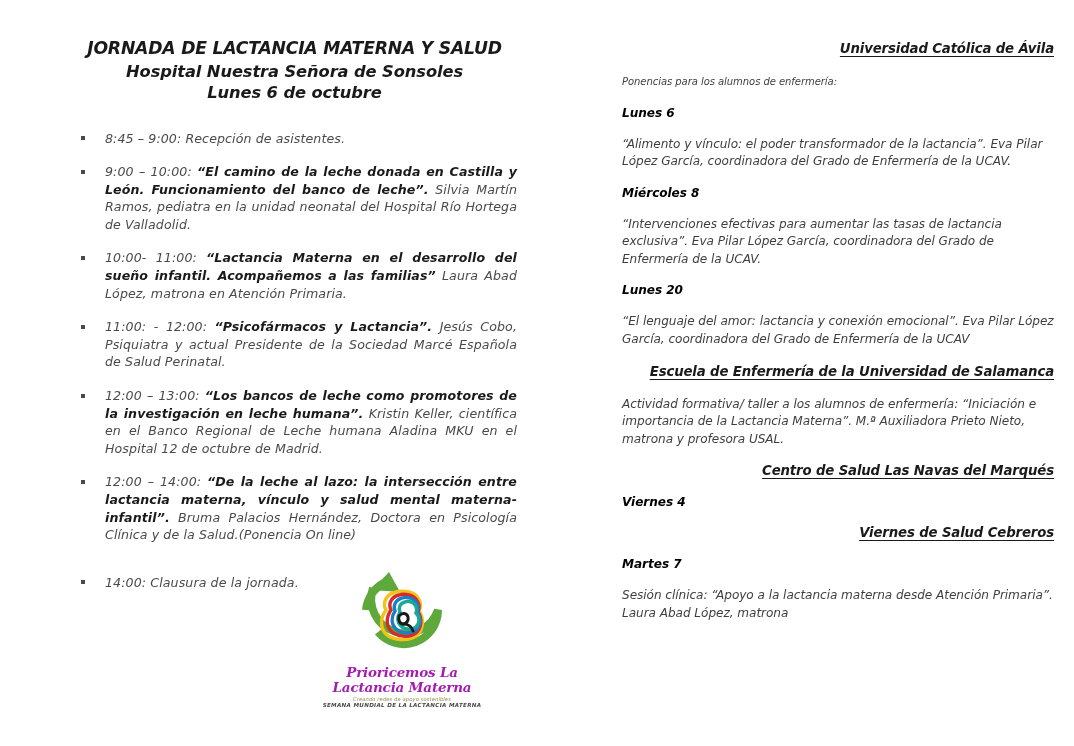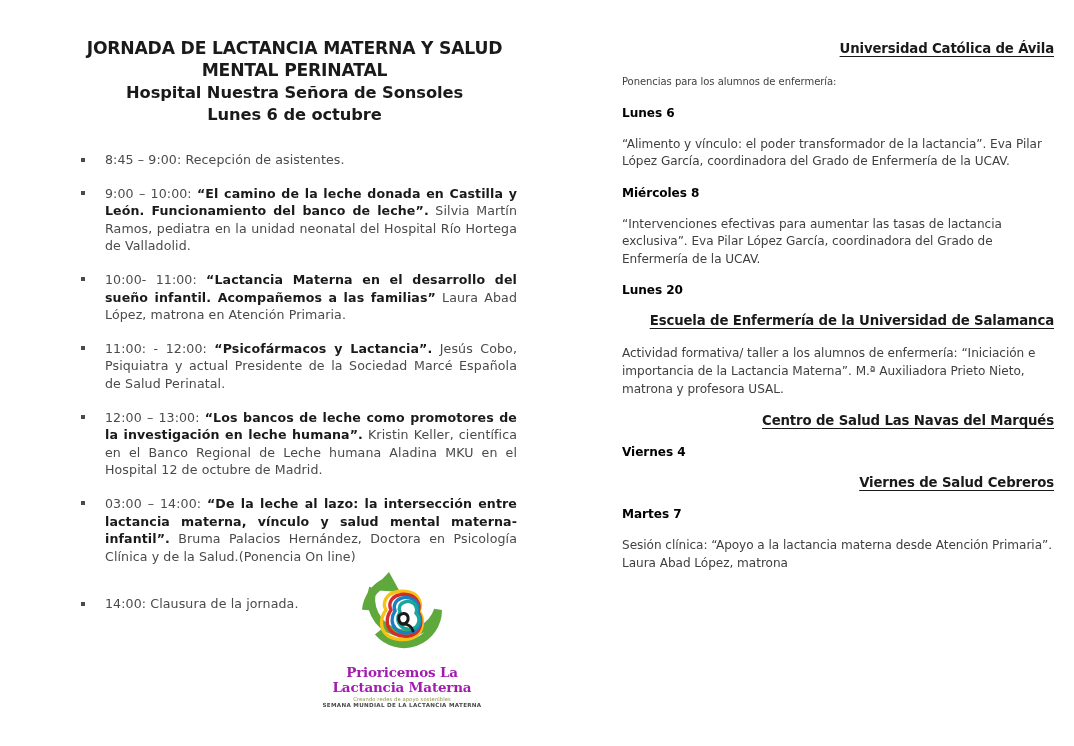--- a/index.html
+++ b/index.html
@@ -16,20 +16,21 @@
     font-family: "DejaVu Sans", "Liberation Sans", sans-serif;
     color: #231f20;
     -webkit-font-smoothing: antialiased;
   }
 
   .page {
     position: absolute;
     inset: 0;
     display: flex;
     align-items: flex-start;
+    font-style: italic;
   }
 
   
   .col-left {
     position: absolute;
     left: 72px;
     top: 38px;
     width: 445px;
   }
 
@@ -179,32 +180,31 @@
 </style>
 </head>
 <body>
 
 <div class="page">
 
   <div class="col-left">
 
     <div class="title-block">
       <div class="title-line-1">JORNADA DE LACTANCIA MATERNA Y SALUD</div>
-      <div class="title-line-1">MENTAL PERINATAL</div>
       <div class="title-line-2">Hospital Nuestra Señora de Sonsoles</div>
       <div class="title-line-3">Lunes 6 de octubre</div>
     </div>
 
     <ul class="agenda" id="agenda-list">
         <li><span class="bullet"></span><span>8:45 – 9:00: </span><span>Recepción de asistentes.</span></li>
         <li><span class="bullet"></span><span>9:00 – 10:00: </span><span class="b">“El camino de la leche donada en Castilla y León. Funcionamiento del banco de leche”.</span><span> Silvia Martín Ramos, pediatra en la unidad neonatal del Hospital Río Hortega de Valladolid.</span></li>
         <li><span class="bullet"></span><span>10:00- 11:00: </span><span class="b">“Lactancia Materna en el desarrollo del sueño infantil. Acompañemos a las familias”</span><span> Laura Abad López, matrona en Atención Primaria.</span></li>
         <li><span class="bullet"></span><span>11:00: - 12:00: </span><span class="b">“Psicofármacos y Lactancia”.</span><span> Jesús Cobo, Psiquiatra y actual Presidente de la Sociedad Marcé Española de Salud Perinatal.</span></li>
         <li><span class="bullet"></span><span>12:00 – 13:00: </span><span class="b">“Los bancos de leche como promotores de la investigación en leche humana”.</span><span> Kristin Keller, científica en el Banco Regional de Leche humana Aladina MKU en el Hospital 12 de octubre de Madrid.</span></li>
-        <li class="spacer-gap"><span class="bullet"></span><span>03:00 – 14:00: </span><span class="b">“De la leche al lazo: la intersección entre lactancia materna, vínculo y salud mental materna- infantil”.</span><span> Bruma Palacios Hernández, Doctora en Psicología Clínica y de la Salud.(Ponencia On line)</span></li>
+        <li class="spacer-gap"><span class="bullet"></span><span>12:00 – 14:00: </span><span class="b">“De la leche al lazo: la intersección entre lactancia materna, vínculo y salud mental materna- infantil”.</span><span> Bruma Palacios Hernández, Doctora en Psicología Clínica y de la Salud.(Ponencia On line)</span></li>
         <li><span class="bullet"></span><span>14:00: </span><span>Clausura de la jornada.</span></li>
       </ul>
   </div>
 
   <div class="logo-wrap">
     <div class="logo-mark">
       <svg width="120" height="95" viewBox="0 0 120 95" xmlns="http://www.w3.org/2000/svg">
 
         <path d="M31 18 A34 34 0 1 0 96 40 A34 34 0 0 1 36 62" fill="none" stroke="#5fa83c" stroke-width="8" stroke-linecap="butt"></path>
         <path d="M24 40 A34 34 0 0 1 44 12" fill="none" stroke="#5fa83c" stroke-width="8"></path>
@@ -231,20 +231,21 @@
   <div class="col-right">
     <div id="right-sections">
         <div class="r-block">
           <div class="r-inst">Universidad Católica de Ávila</div>
           <div class="r-sub">Ponencias para los alumnos de enfermería:</div>
           <div class="r-day">Lunes 6</div>
           <div class="r-body">“Alimento y vínculo: el poder transformador de la lactancia”. Eva Pilar López García, coordinadora del Grado de Enfermería de la UCAV.</div>
           <div class="r-day">Miércoles 8</div>
           <div class="r-body">“Intervenciones efectivas para aumentar las tasas de lactancia exclusiva”. Eva Pilar López García, coordinadora del Grado de Enfermería de la UCAV.</div>
           <div class="r-day">Lunes 20</div>
+          <div class="r-body">“El lenguaje del amor: lactancia y conexión emocional”. Eva Pilar López García, coordinadora del Grado de Enfermería de la UCAV</div>
         </div>
         <div class="r-block">
           <div class="r-inst">Escuela de Enfermería de la Universidad de Salamanca</div>
           <div class="r-body">Actividad formativa/ taller a los alumnos de enfermería: “Iniciación e importancia de la Lactancia Materna”. M.ª Auxiliadora Prieto Nieto, matrona y profesora USAL.</div>
         </div>
         <div class="r-block">
           <div class="r-inst">Centro de Salud Las Navas del Marqués</div>
           <div class="r-day">Viernes 4</div>
         </div>
         <div class="r-block">

